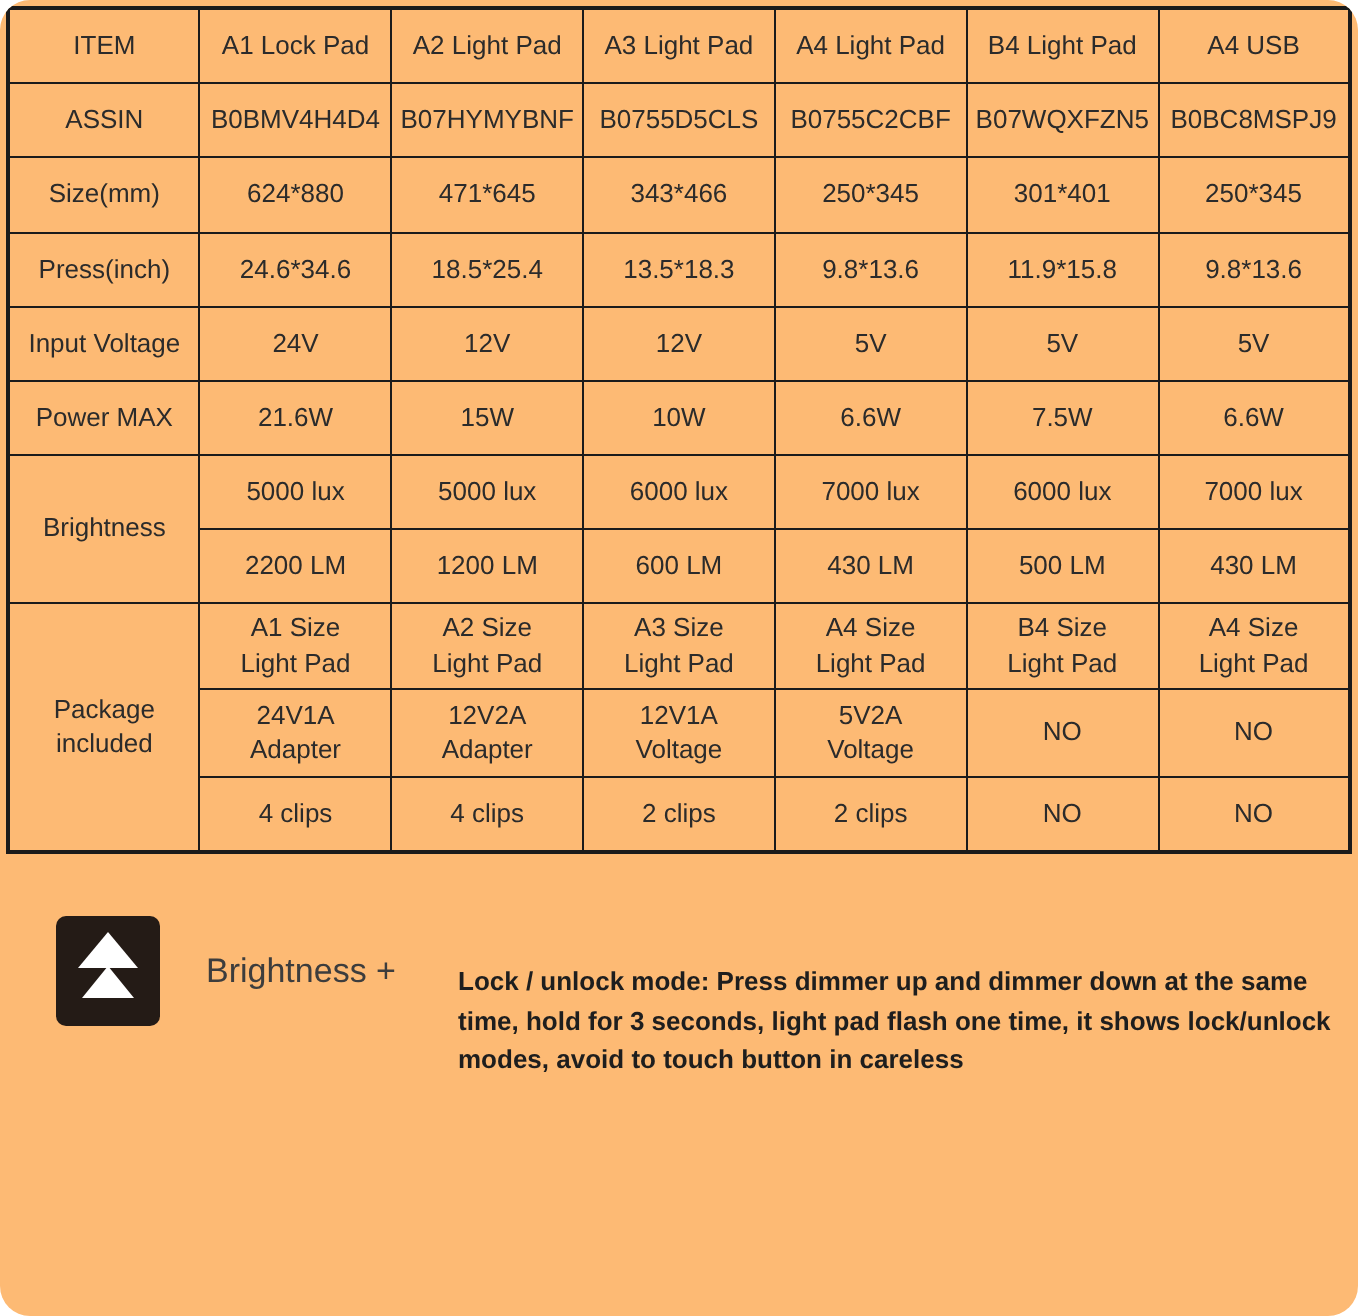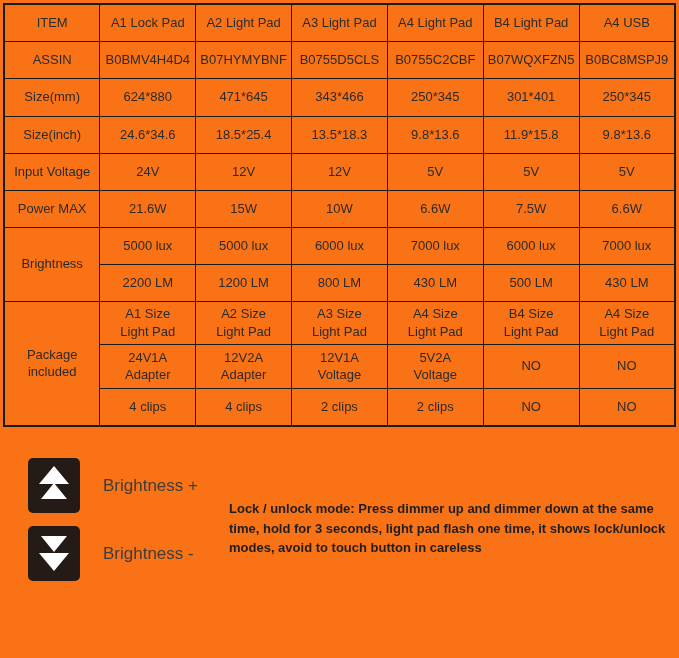--- a/index.html
+++ b/index.html
@@ -1,23 +1,24 @@
 <!DOCTYPE html>
 <html><head>
 <meta charset="utf-8">
 <style>
   * { box-sizing: border-box; }
   html, body { margin: 0; padding: 0; background: #ffffff; }
   .screen {
     position: relative;
     width: 679px;
     height: 658px;
-    background: #f97316;
+    background: #fdba74;
     font-family: "Liberation Sans", sans-serif;
     overflow: hidden;
+    border-radius: 15px;
   }
 
   
   table.spec {
     position: absolute;
     left: 3px;
     top: 3px;
     width: 673px;
     border-collapse: collapse;
     table-layout: fixed;
@@ -47,21 +48,21 @@
   .control-label {
     margin-left: 23px;
     font-size: 17px;
     color: #3d3d3d;
     white-space: nowrap;
   }
 
   
   .notes { position: absolute; left: 229px; top: 481px; width: 448px; }
   .notes p {
-    margin: 18px 0 19px 0;
+    margin: 0 0 19px 0;
     font-size: 13px;
     font-weight: bold;
     line-height: 19.5px;
     color: #1e1e1e;
   }
 </style>
 </head>
 <body>
 
 <div class="screen">
@@ -89,21 +90,21 @@
     <tr class="h38">
       <td>Size(mm)</td>
       <td>624*880</td>
       <td>471*645</td>
       <td>343*466</td>
       <td>250*345</td>
       <td>301*401</td>
       <td>250*345</td>
     </tr>
     <tr class="h37">
-      <td>Size(inch)</td>
+      <td>Press(inch)</td>
       <td>24.6*34.6</td>
       <td>18.5*25.4</td>
       <td>13.5*18.3</td>
       <td>9.8*13.6</td>
       <td>11.9*15.8</td>
       <td>9.8*13.6</td>
     </tr>
     <tr class="h37">
       <td>Input Voltage</td>
       <td>24V</td>
@@ -127,21 +128,21 @@
       <td>5000 lux</td>
       <td>5000 lux</td>
       <td>6000 lux</td>
       <td>7000 lux</td>
       <td>6000 lux</td>
       <td>7000 lux</td>
     </tr>
     <tr class="h37">
       <td>2200 LM</td>
       <td>1200 LM</td>
-      <td>800 LM</td>
+      <td>600 LM</td>
       <td>430 LM</td>
       <td>500 LM</td>
       <td>430 LM</td>
     </tr>
     <tr class="h43">
       <td rowspan="3">Package
 included</td>
       <td>A1 Size
 Light Pad</td>
       <td>A2 Size
@@ -185,30 +186,20 @@
         <svg width="52" height="55" viewBox="0 0 52 55" xmlns="http://www.w3.org/2000/svg">
           <rect x="0" y="0" width="52" height="55" rx="5" fill="#241b16"></rect>
           <polygon points="26,8 41,26 11,26" fill="#ffffff"></polygon>
           <polygon points="26,25 39,41 13,41" fill="#ffffff"></polygon>
         </svg>
       </span>
       <span class="control-label">Brightness +</span>
     </div>
 
 
-    <div class="control-row">
-      <span class="icon-box">
-        <svg width="52" height="55" viewBox="0 0 52 55" xmlns="http://www.w3.org/2000/svg">
-          <rect x="0" y="0" width="52" height="55" rx="5" fill="#241b16"></rect>
-          <polygon points="13,10 39,10 26,26" fill="#ffffff"></polygon>
-          <polygon points="11,27 41,27 26,45" fill="#ffffff"></polygon>
-        </svg>
-      </span>
-      <span class="control-label">Brightness -</span>
-    </div>
 
   </div>
 
   <div class="notes">
     <p>Lock / unlock mode: Press dimmer up and dimmer down at the same time, hold for 3 seconds, light pad flash one time, it shows lock/unlock modes, avoid to touch button in careless</p>
   </div>
 
 </div>
 
 </body></html>

